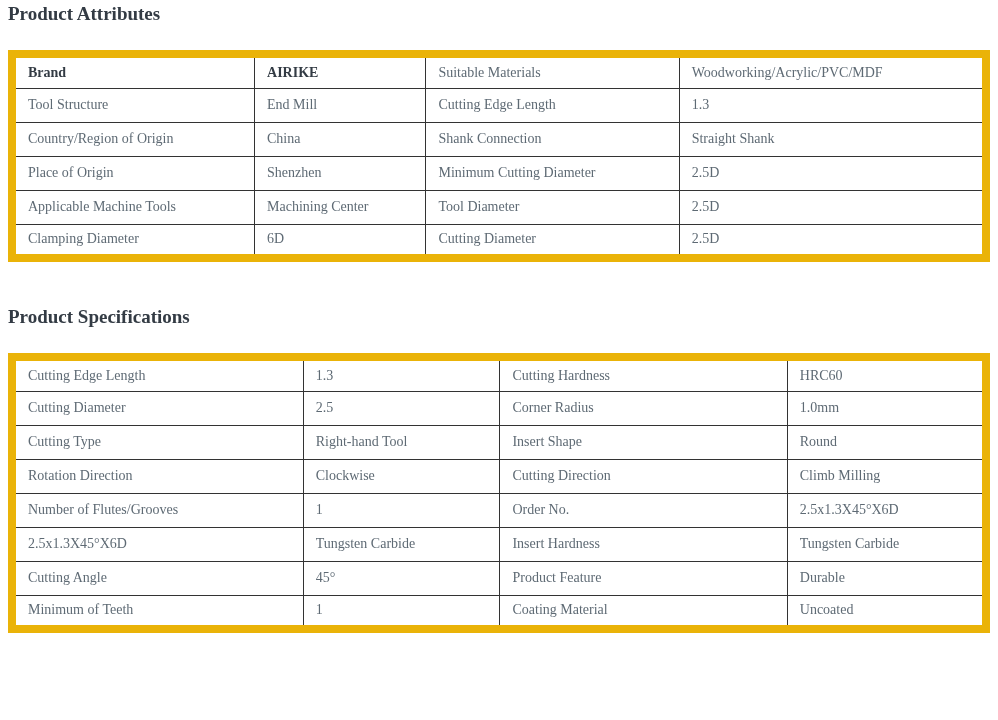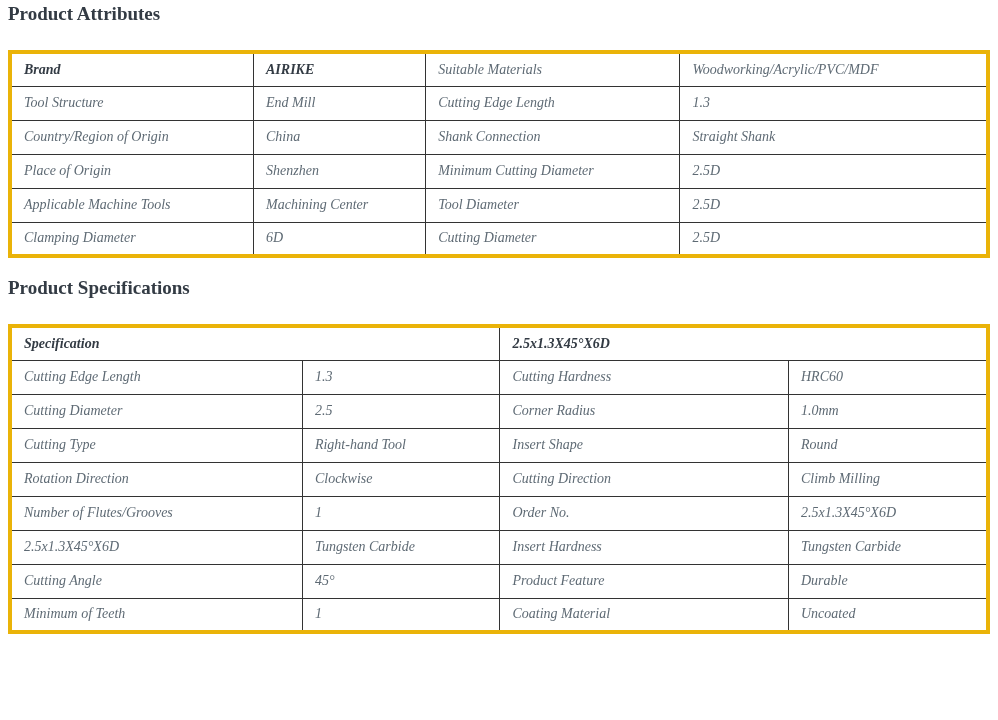--- a/index.html
+++ b/index.html
@@ -16,28 +16,27 @@
     overflow: hidden;
   }
   .section-title {
     font-size: 19px;
     font-weight: bold;
     color: #333b44;
     margin: 0 0 27px 0;
     line-height: 18px;
   }
   .section-title.second {
-    margin-top: 21px;
+    margin-top: 46px;
   }
   table.attr-table {
     width: 100%;
     border-collapse: collapse;
-    border: 4px solid #eab308;
+    border: 8px solid #eab308;
     table-layout: fixed;
-    font-style: italic;
   }
   table.attr-table td {
     border: 1px solid #333333;
     height: 34px;
     padding: 2px 12px;
     font-size: 14px;
     color: #5e6a74;
     vertical-align: middle;
     white-space: nowrap;
     overflow: hidden;
@@ -112,24 +111,20 @@
 
 <table class="attr-table">
   <colgroup>
     <col class="t2-c1">
       <col class="t2-c2">
       <col class="t2-c3">
       <col class="t2-c4">
   </colgroup>
   <tbody>
       <tr>
-        <td class="bold" colspan="2">Specification</td>
-        <td class="bold" colspan="2">2.5x1.3X45°X6D</td>
-      </tr>
-      <tr>
         <td>Cutting Edge Length</td>
         <td>1.3</td>
         <td>Cutting Hardness</td>
         <td>HRC60</td>
       </tr>
       <tr>
         <td>Cutting Diameter</td>
         <td>2.5</td>
         <td>Corner Radius</td>
         <td>1.0mm</td>

